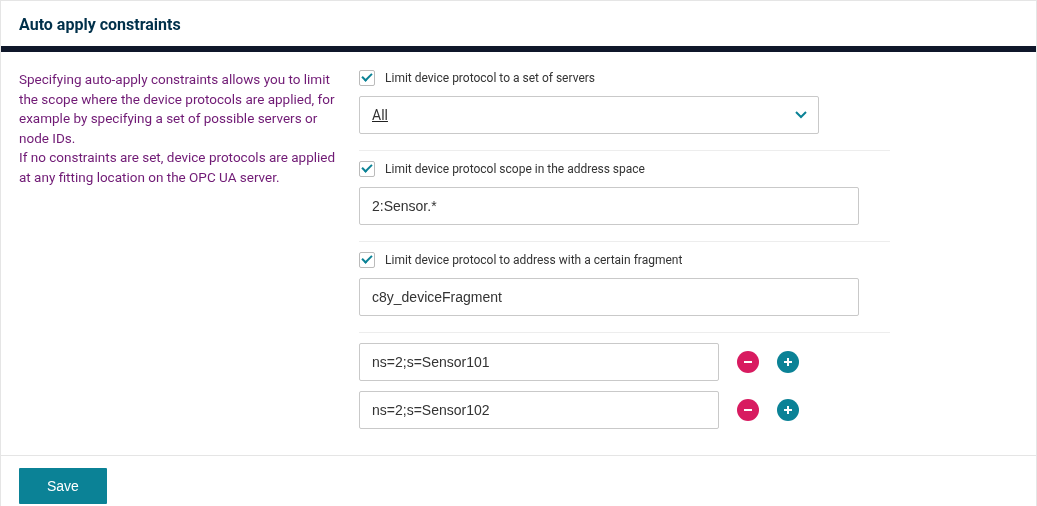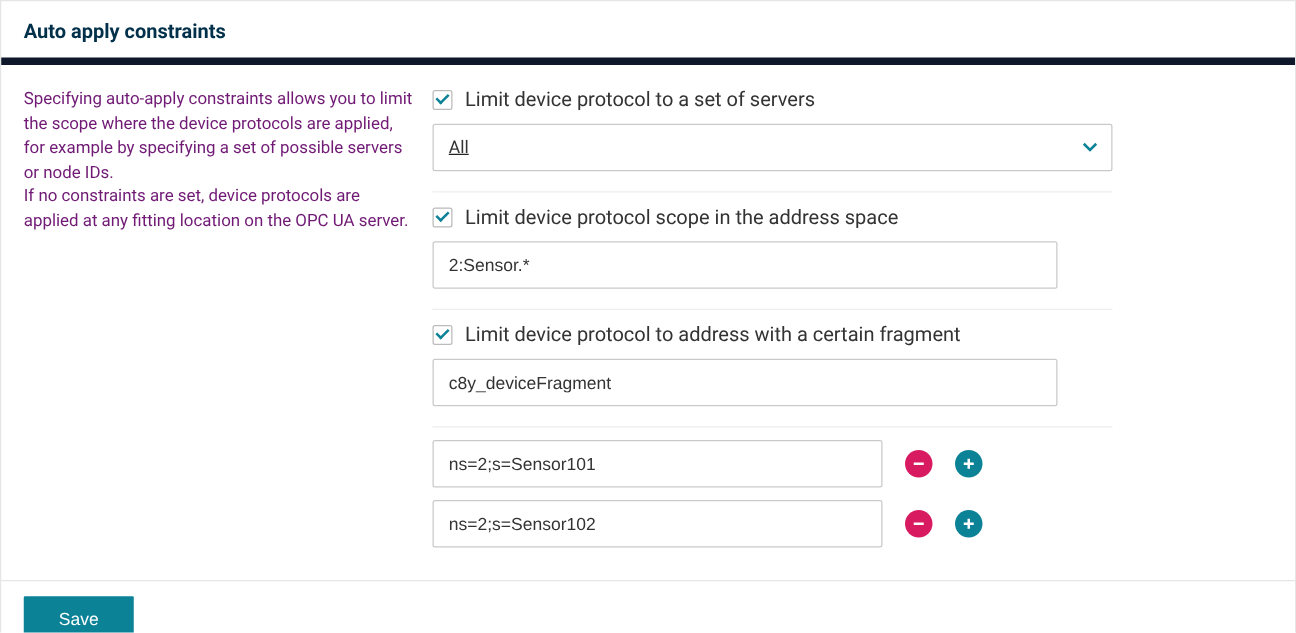--- a/index.html
+++ b/index.html
@@ -77,26 +77,26 @@
       position: absolute;
       left: 4px;
       top: 0px;
       width: 4px;
       height: 8px;
       border: solid #0b8296;
       border-width: 0 2px 2px 0;
       transform: rotate(45deg);
     }
     .check-label {
-      font-size: 16px;
+      font-size: 12px;
       color: #333;
     }
     .select-wrap {
       position: relative;
-      width: 544px;
+      width: 460px;
       text-decoration: underline;
     }
     .select {
       width: 100%;
       border: 1px solid #c9c9c9;
       background: #fff;
       padding: 10px 12px;
       font-size: 14px;
       color: #333;
       border-radius: 2px;

